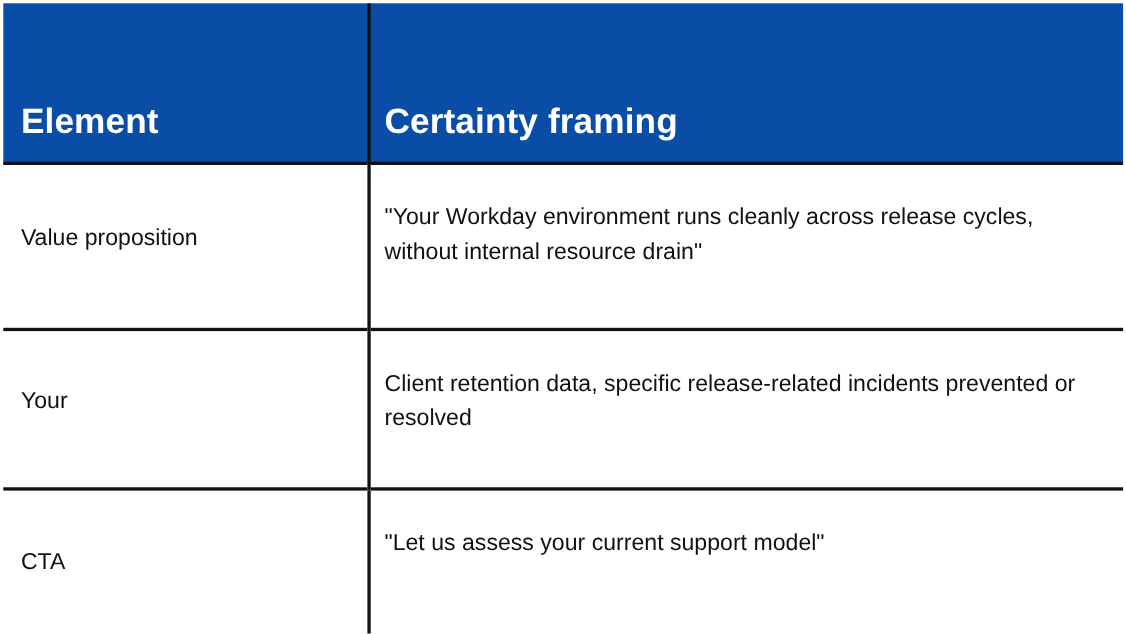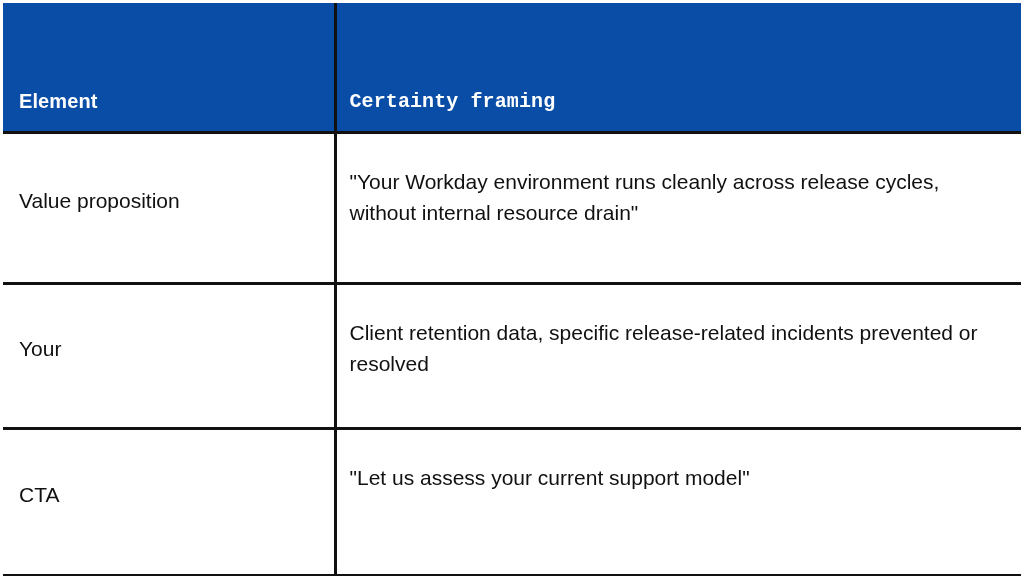--- a/index.html
+++ b/index.html
@@ -29,33 +29,32 @@
     height: 570px;
   }
 
   col.col-element { width: 332px; }
   col.col-framing { width: 686px; }
 
   
   thead tr.header-row th {
     background: #0A4DA6;
     color: #ffffff;
-    font-size: 20px;
+    font-size: 32px;
     font-weight: bold;
     text-align: left;
     vertical-align: bottom;
-    padding: 0 0 18px 16px;
+    padding: 16px 0 18px 16px;
     height: 110px;
     border: none;
     letter-spacing: 0.1px;
   }
   thead tr.header-row th.th-framing {
     padding-left: 13px;
     border-left: 3px solid #111111;
-    font-family: Liberation Mono, monospace;
   }
 
   
   tbody tr.data-row td {
     border-top: 3px solid #111111;
     font-size: 21px;
     font-weight: normal;
     color: #111111;
     line-height: 31px;
   }

